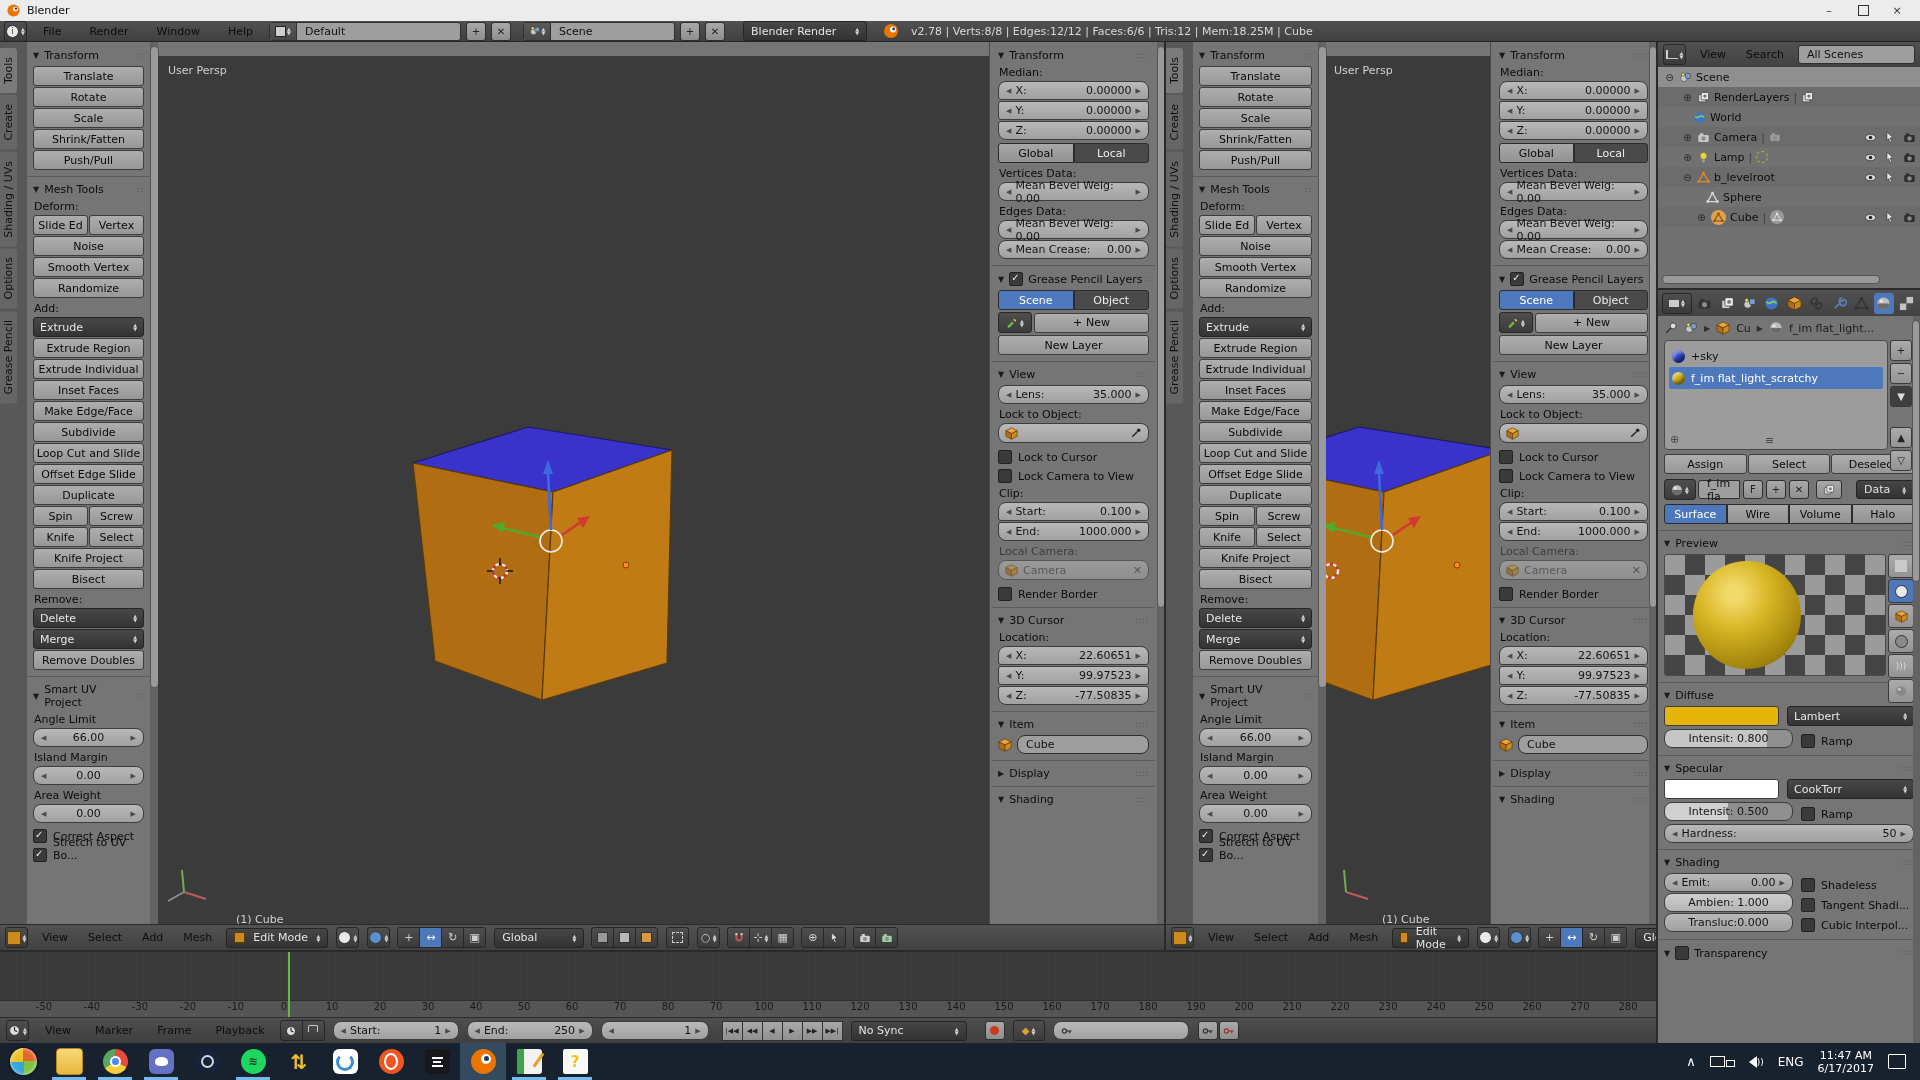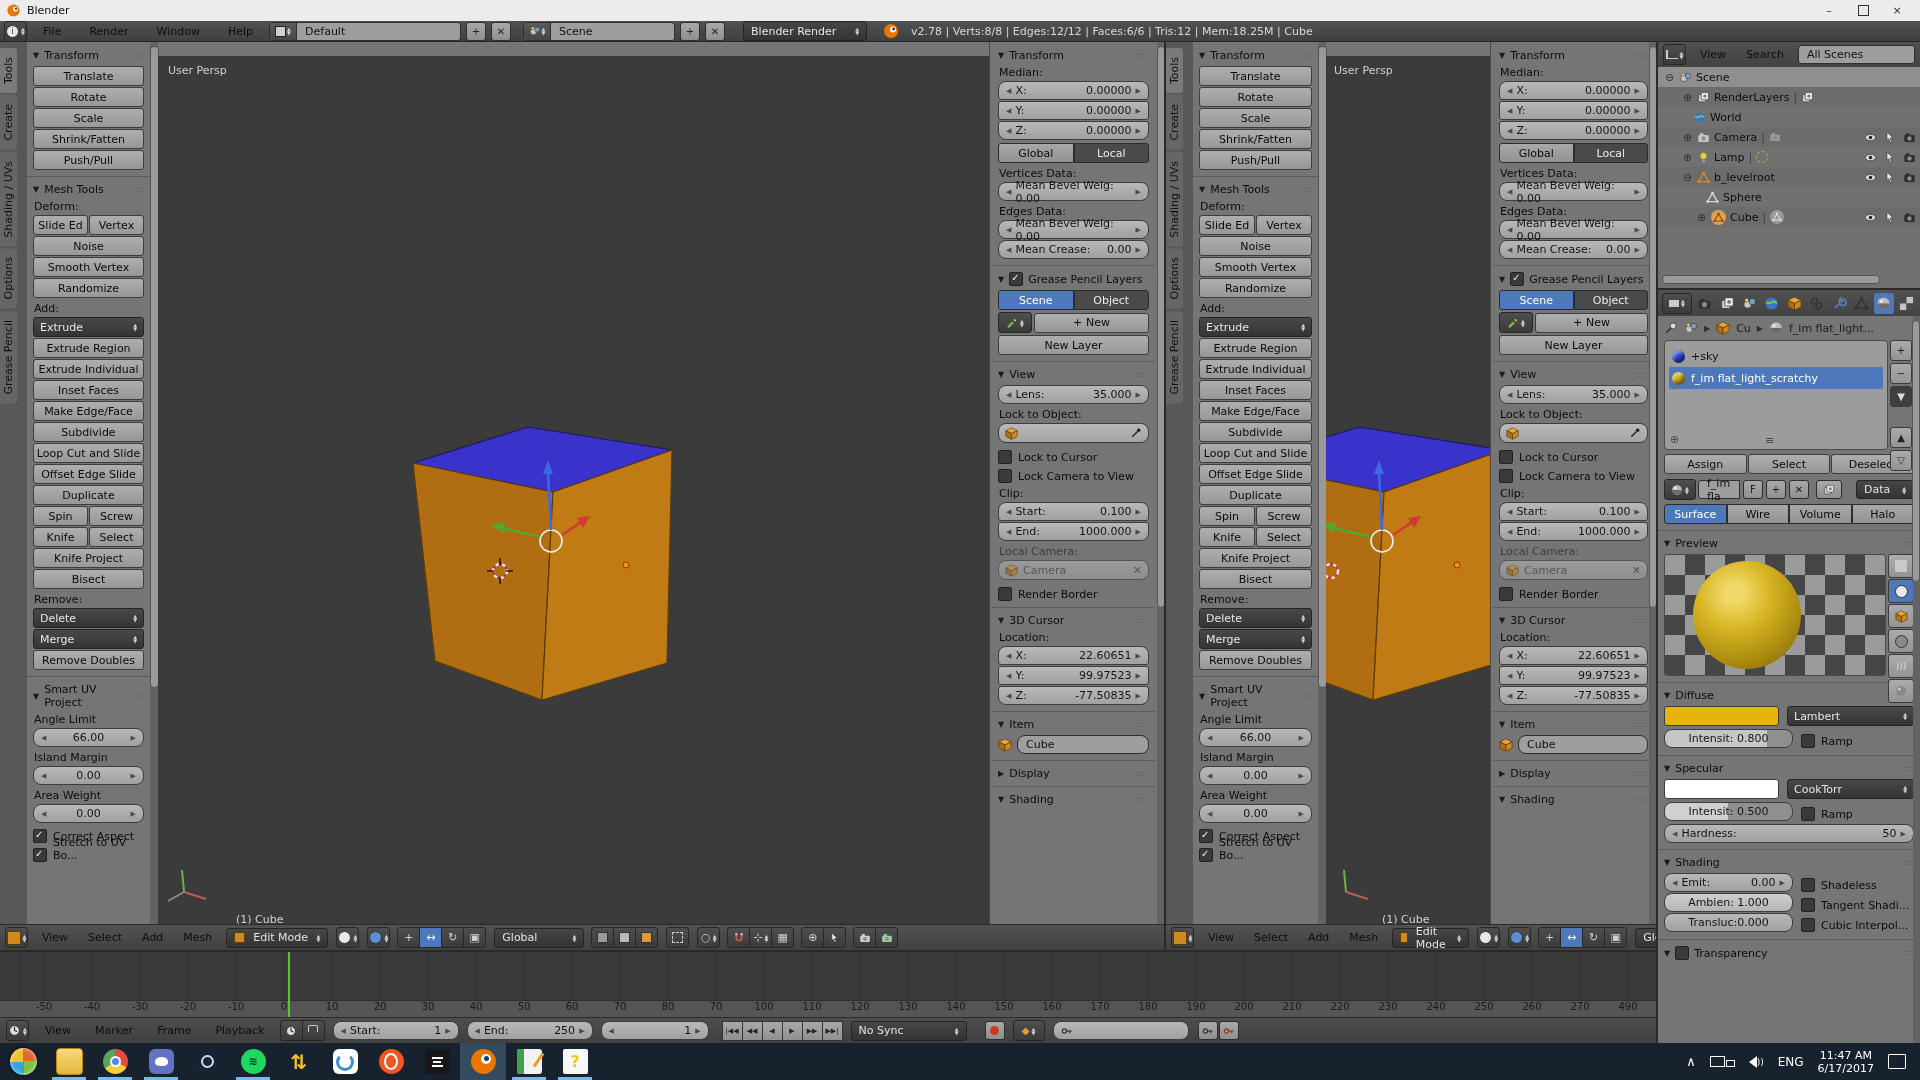--- a/index.html
+++ b/index.html
@@ -1474,21 +1474,21 @@
           <span>180</span>
           <span>190</span>
           <span>200</span>
           <span>210</span>
           <span>220</span>
           <span>230</span>
           <span>240</span>
           <span>250</span>
           <span>260</span>
           <span>270</span>
-          <span>490</span>
+          <span>280</span>
         </div>
       <div id="playhead" style="left:288px"></div>
       <div id="theader">
         <span class="hicon">
           <svg class="ic" width="13" height="13">
               <use href="#s-clock"></use>
             </svg>
           <span class="updown">▲<span>▼</span></span>
         </span>
         <span class="menuitem" style="padding:0 8px">View</span>

